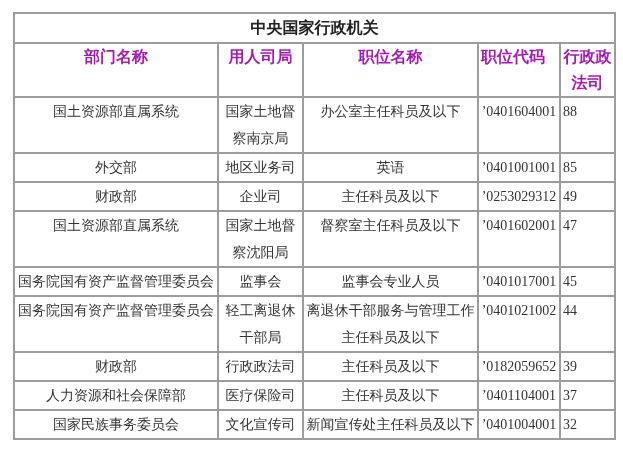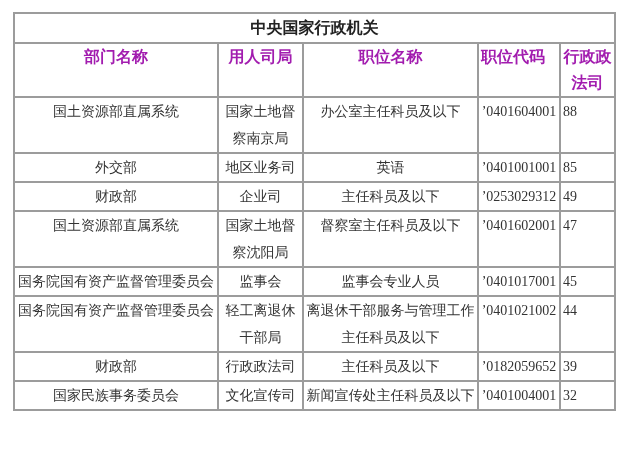--- a/index.html
+++ b/index.html
@@ -124,20 +124,27 @@
           <td class="cell num">44</td>
         </tr>
         <tr>
           <td class="cell">财政部</td>
           <td class="cell">行政政法司</td>
           <td class="cell">主任科员及以下</td>
           <td class="cell">’0182059652</td>
           <td class="cell num">39</td>
         </tr>
         <tr>
+          <td class="cell">人力资源和社会保障部</td>
+          <td class="cell">医疗保险司</td>
+          <td class="cell">主任科员及以下</td>
+          <td class="cell">’0401104001</td>
+          <td class="cell num">37</td>
+        </tr>
+        <tr>
           <td class="cell">国家民族事务委员会</td>
           <td class="cell">文化宣传司</td>
           <td class="cell">新闻宣传处主任科员及以下</td>
           <td class="cell">’0401004001</td>
           <td class="cell num">32</td>
         </tr>
       </tbody>
   </table>
 </div>
 

